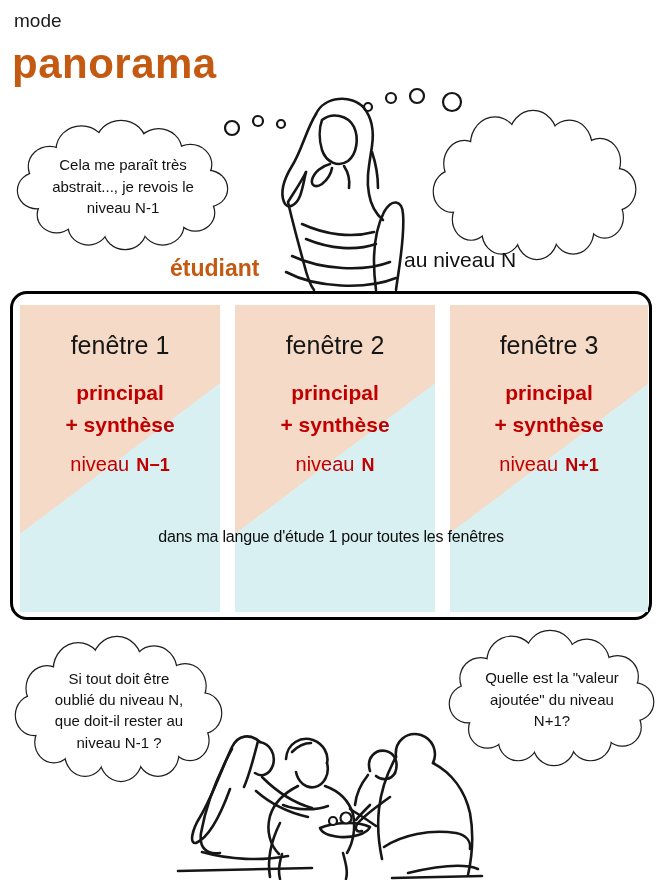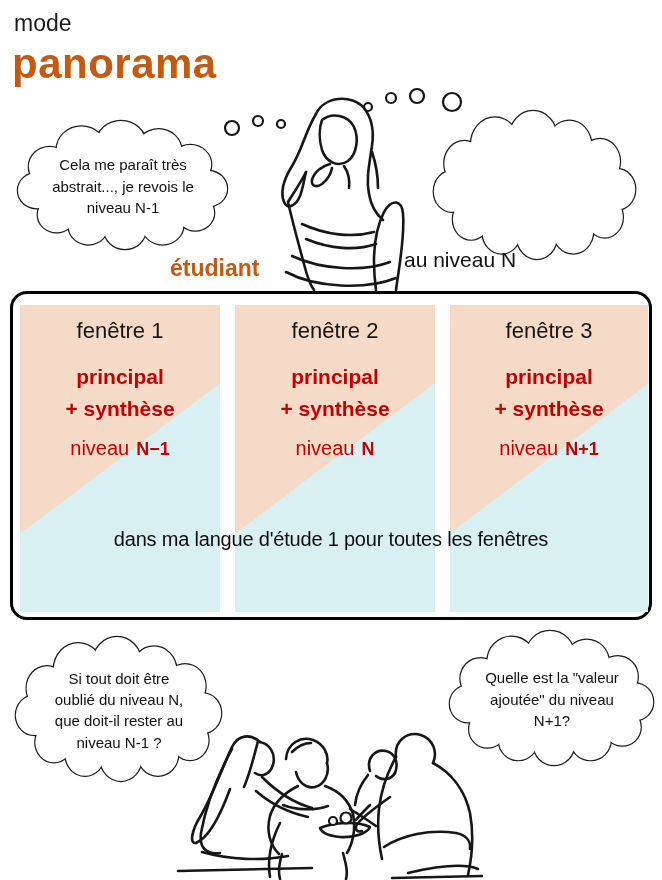--- a/index.html
+++ b/index.html
@@ -2,21 +2,21 @@
 <html style="--orange: #c45911; --red: #c00000; --peach: #f4dac7; --cyan: #d8f0f2; --ink: #1b1b1b;"><head>
 <meta charset="utf-8">
 <style>
   html,body{margin:0;padding:0;background:#fff;}
   .page{
     position:relative; width:662px; height:880px; overflow:hidden;
     background:#fff; font-family:"Liberation Sans","DejaVu Sans",sans-serif;
     color:var(--ink,#1b1b1b);
   }
   .abs{position:absolute;}
-  .mode-label{left:14px; top:10px; font-size:23px; color:var(--ink);text-align:center;}
+  .mode-label{left:14px; top:10px; font-size:19px; color:var(--ink);text-align:center;}
   .main-title{left:12px; top:40px; font-size:42px; font-weight:bold; color:var(--orange); letter-spacing:.5px;}
 
   
   .cloud{position:absolute;}
   .cloud svg{position:absolute; inset:0; width:100%; height:100%; overflow:visible;}
   .cloud circle.edge{fill:#fff; stroke:#1d1d1d; stroke-width:2.4; vector-effect:non-scaling-stroke;}
   .cloud circle.fill{fill:#fff; stroke:none;}
   .cloud-text{
     position:absolute; left:7%; right:7%; top:14%; bottom:12%;
     display:flex; align-items:center; justify-content:center;
@@ -33,28 +33,28 @@
   .panel-box{
     left:10px; top:291px; width:642px; height:329px; box-sizing:border-box;
     background:#fff; border:3px solid #000; border-radius:17px;
   }
   .panel{
     position:absolute; top:11px; height:307px; width:200px;
     background:linear-gradient(143deg, var(--peach) 50%, var(--cyan) 50%);
     text-align:center;
   }
   .panel.p1{left:7px;} .panel.p2{left:222px;} .panel.p3{left:437px; width:198px;}
-  .panel-title{padding-top:13px; font-size:22px; color:#161616;}
+  .panel-title{padding-top:26px; font-size:25px; color:#161616;}
   .panel-main{margin-top:17px; font-size:21px; font-weight:bold; color:var(--red); line-height:1.5; white-space:pre-line;}
   .level-row{margin-top:13px; display:flex; justify-content:center; align-items:flex-end; gap:7px;}
   .level-prefix{font-size:20px; color:var(--red);}
   .level-value{font-size:18px; font-weight:bold; color:var(--red);}
   .box-footer{
     position:absolute; left:0; right:0; top:234px; text-align:center;
-    font-size:20px; color:#0d0d0d; letter-spacing:-0.2px;
+    font-size:16px; color:#0d0d0d; letter-spacing:-0.2px;
   }
 
   .team-label{
     left:258px; top:630px; width:180px; text-align:center;
     font-size:21px; font-weight:bold; color:var(--orange); line-height:1.45; white-space:pre-line;
   }
 </style>
 </head>
 <body>
 

